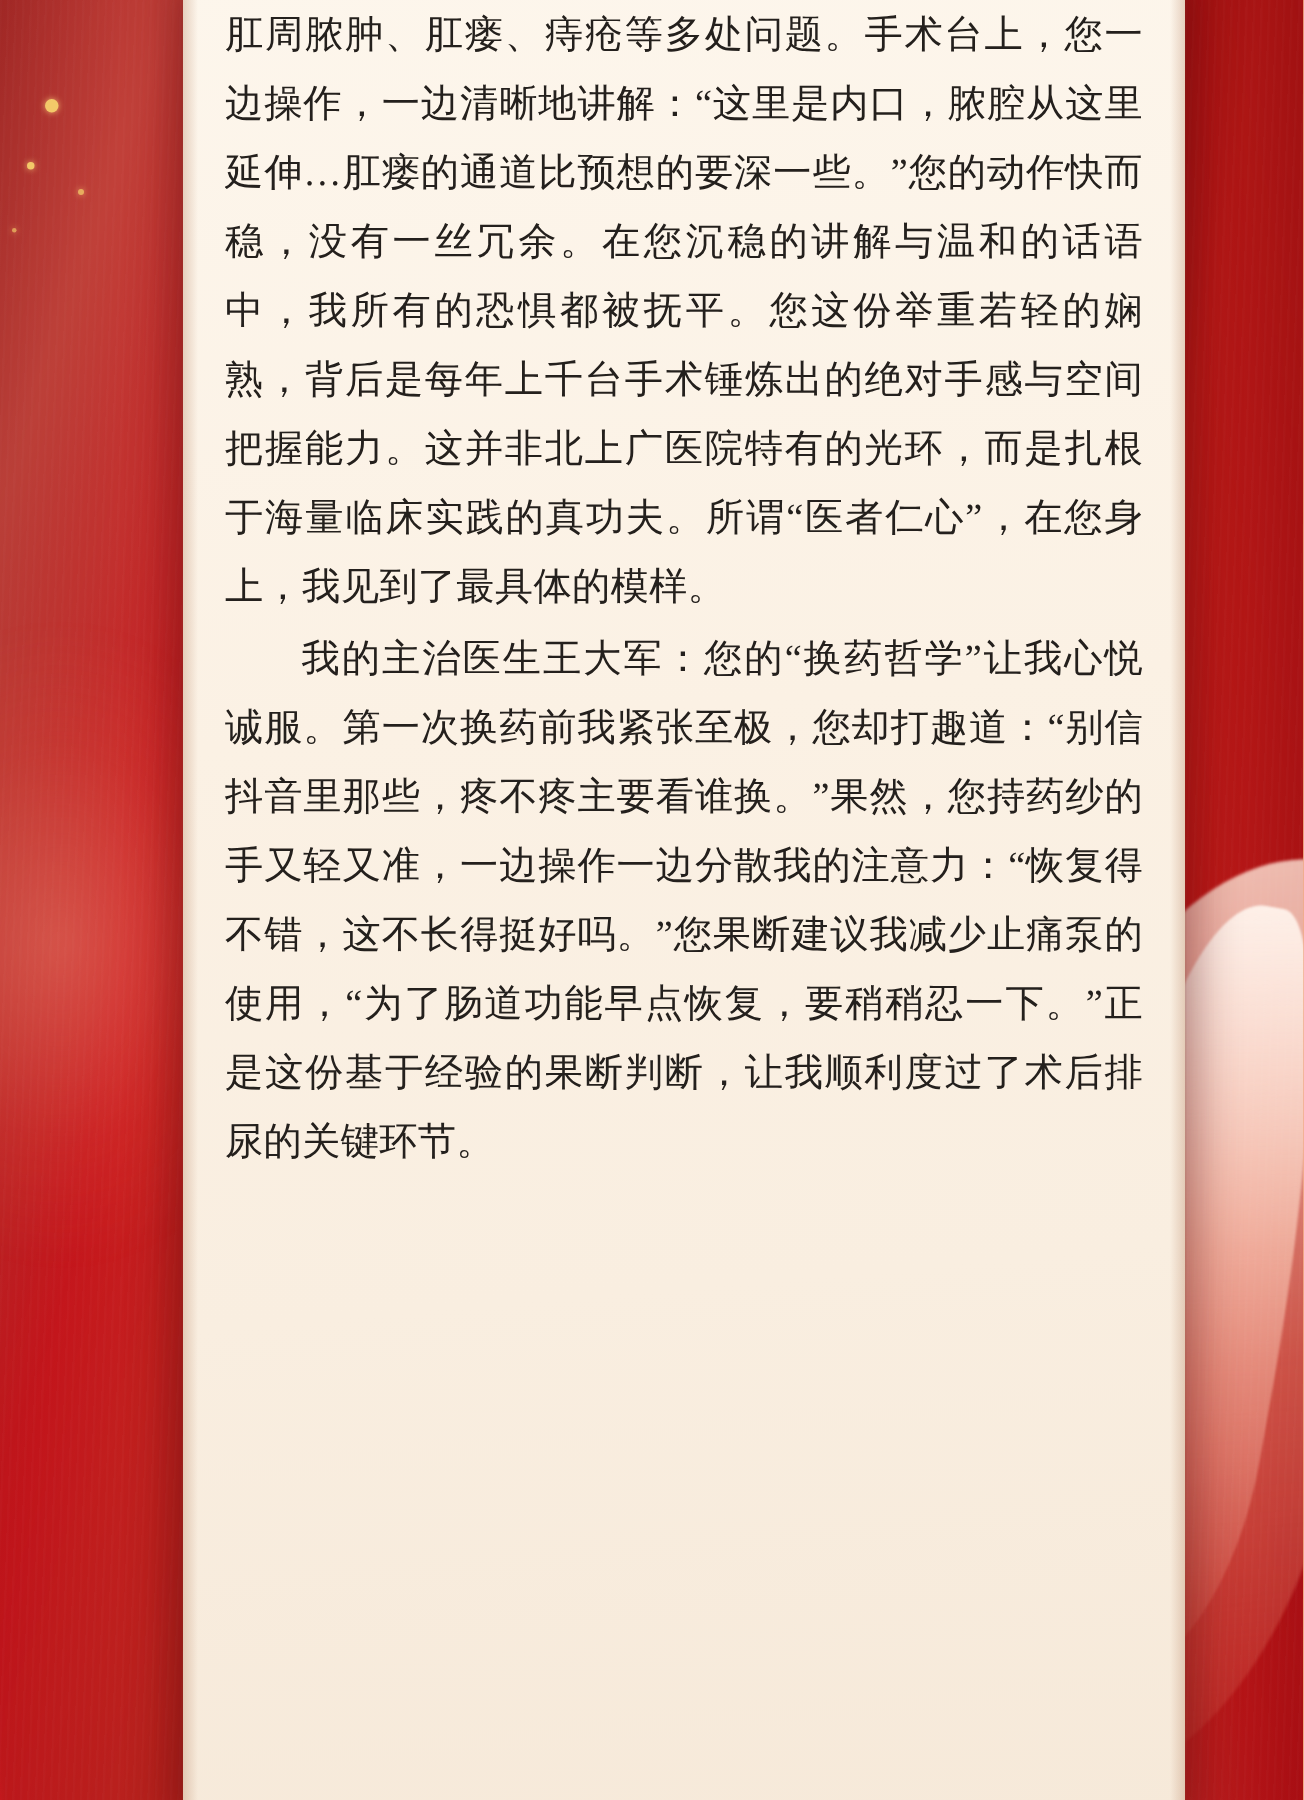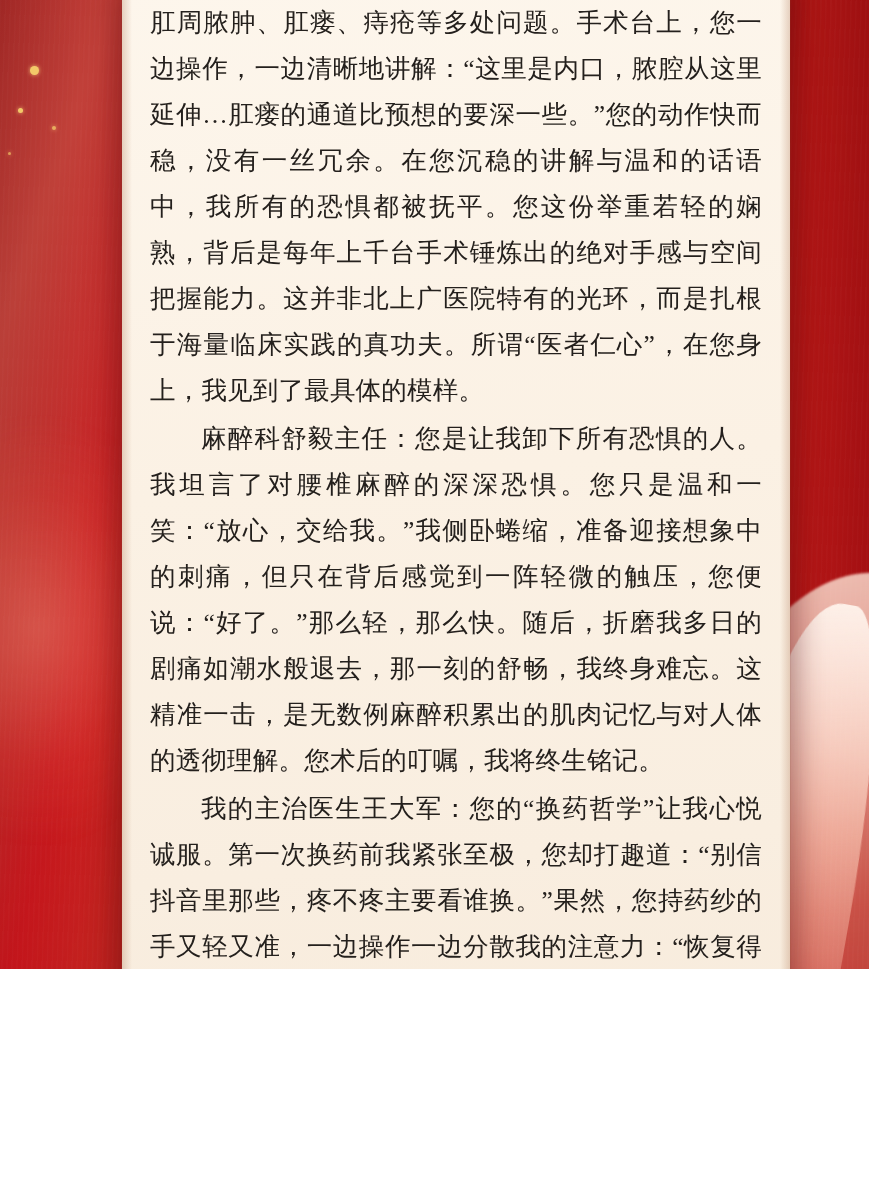--- a/index.html
+++ b/index.html
@@ -10,21 +10,21 @@
   body {
     width: 869px;
     height: 1200px;
     overflow: hidden;
     font-family: "Liberation Serif", "DejaVu Serif", serif;
   }
 
   #page {
     position: relative;
     width: 869px;
-    height: 969px;
+    height: 1200px;
     overflow: hidden;
     background: #f97316;
   }
 
   
   .bg-base {
     position: absolute;
     inset: 0;
     background:
       linear-gradient(100deg, #8e0b10 0%, #c4161c 18%, #e03a2c 33%, #c01319 48%, #9b0d12 62%, #d8241f 78%, #aa0f14 100%);
@@ -160,19 +160,18 @@
   <div class="confetti" style="left:18px; top:108px; width:5px; height:5px;"></div>
   <div class="confetti" style="left:52px; top:126px; width:4px; height:4px; opacity:.8;"></div>
   <div class="confetti" style="left:8px; top:152px; width:3px; height:3px; opacity:.7;"></div>
 
   <div class="paper">
     <div class="paper-edge-l"></div>
     <div class="paper-edge-r"></div>
 
     <div class="doc-body">
       <p class="para cont">肛周脓肿、肛瘘、痔疮等多处问题。手术台上，您一边操作，一边清晰地讲解：“这里是内口，脓腔从这里延伸…肛瘘的通道比预想的要深一些。”您的动作快而稳，没有一丝冗余。在您沉稳的讲解与温和的话语中，我所有的恐惧都被抚平。您这份举重若轻的娴熟，背后是每年上千台手术锤炼出的绝对手感与空间把握能力。这并非北上广医院特有的光环，而是扎根于海量临床实践的真功夫。所谓“医者仁心”，在您身上，我见到了最具体的模样。</p>
-      <p class="para">麻醉科舒毅主任：您是让我卸下所有恐惧的人。我坦言了对腰椎麻醉的深深恐惧。您只是温和一笑：“放心，交给我。”我侧卧蜷缩，准备迎接想象中的刺痛，但只在背后感觉到一阵轻微的触压，您便说：“好了。”那么轻，那么快。随后，折磨我多日的剧痛如潮水般退去，那一刻的舒畅，我终身难忘。这精准一击，是无数例麻醉积累出的肌肉记忆与对人体的透彻理解。您术后的叮嘱，我将终生铭记。</p>
       <p class="para">我的主治医生王大军：您的“换药哲学”让我心悦诚服。第一次换药前我紧张至极，您却打趣道：“别信抖音里那些，疼不疼主要看谁换。”果然，您持药纱的手又轻又准，一边操作一边分散我的注意力：“恢复得不错，这不长得挺好吗。”您果断建议我减少止痛泵的使用，“为了肠道功能早点恢复，要稍稍忍一下。”正是这份基于经验的果断判断，让我顺利度过了术后排尿的关键环节。</p>
 
     </div>
   </div>
 
 </div>
 
 </body></html>

